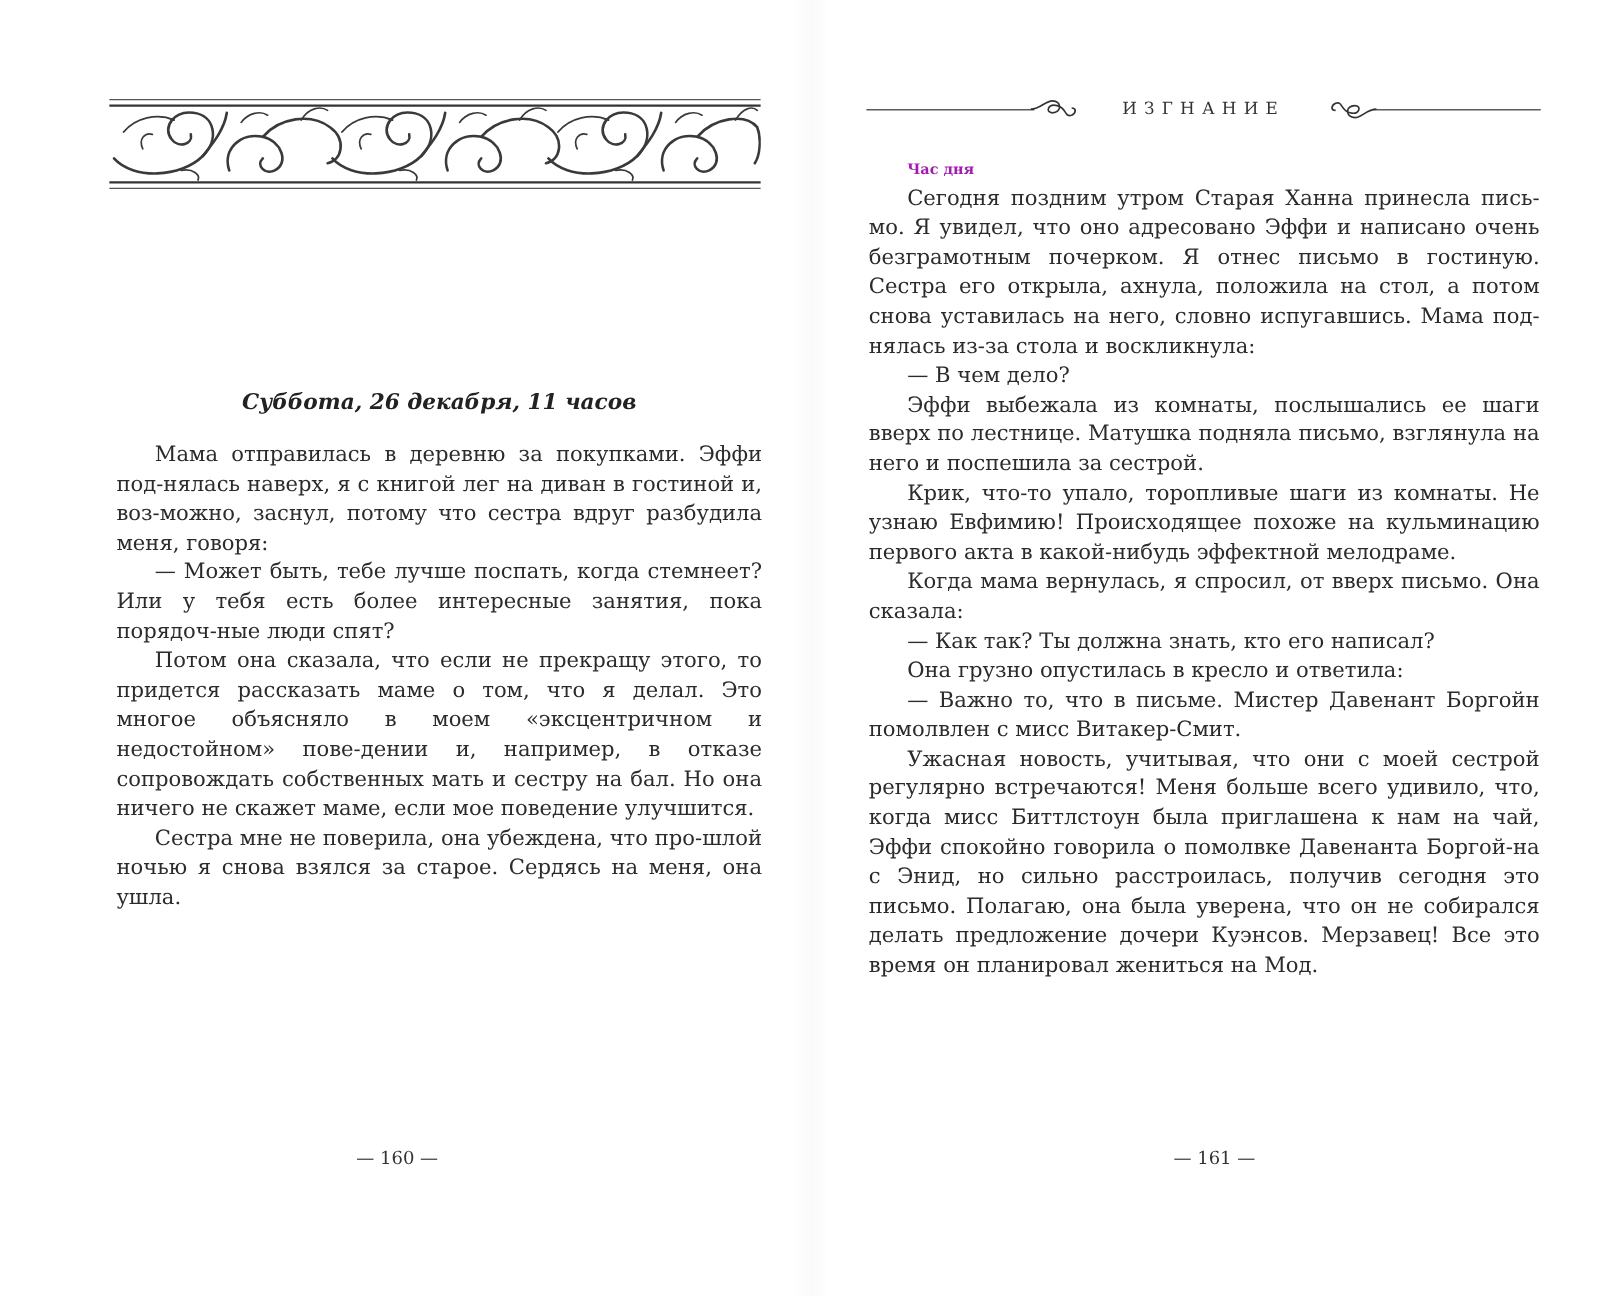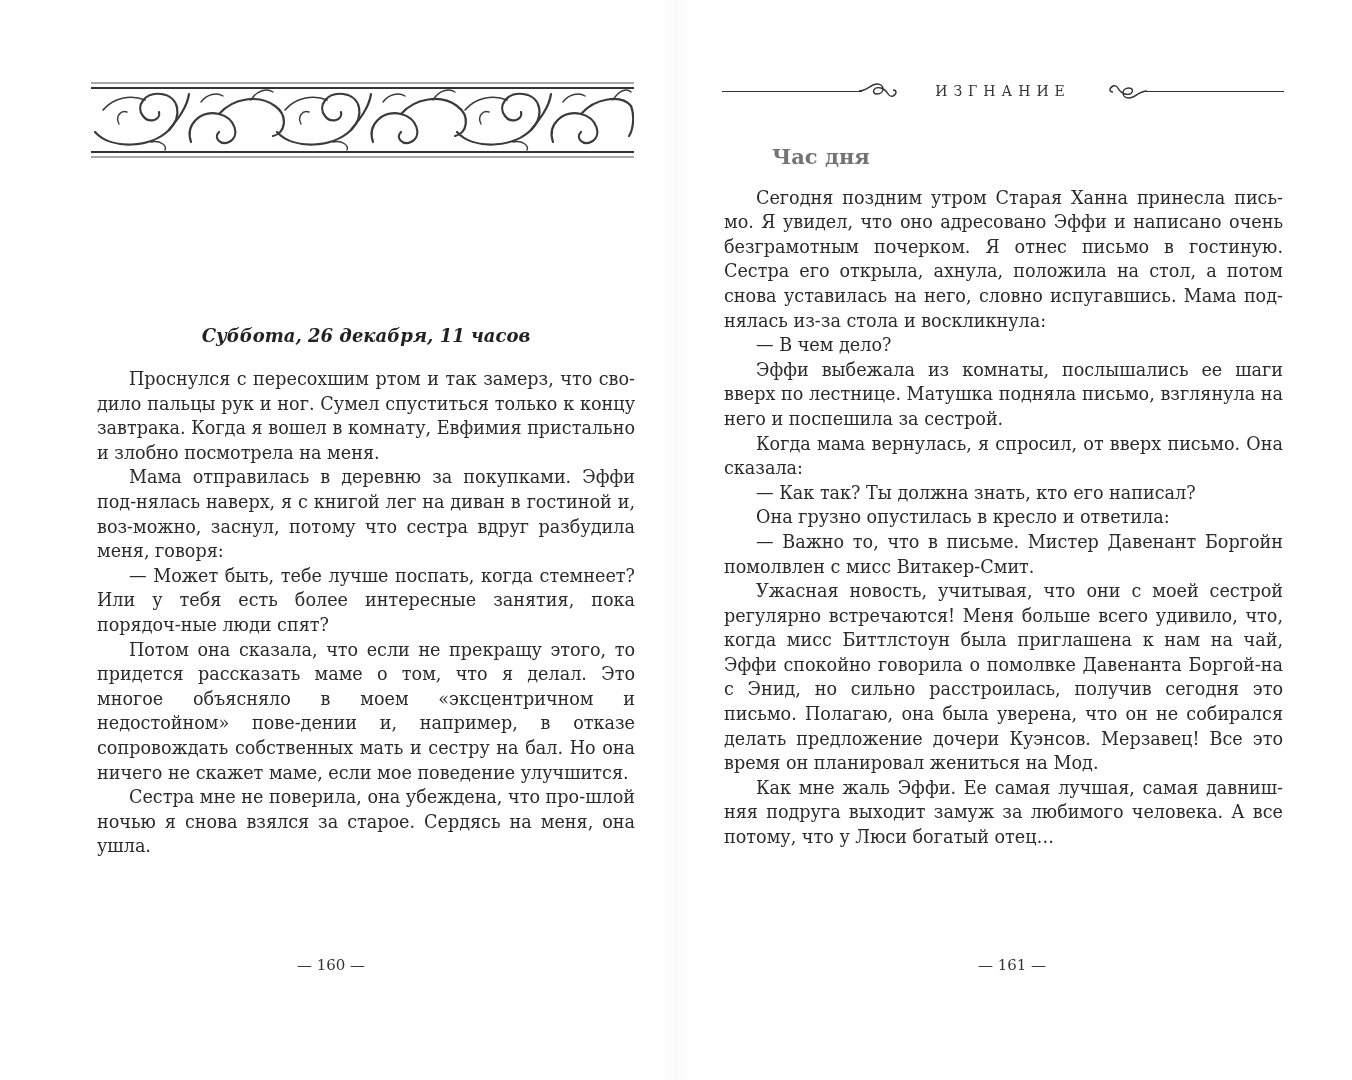--- a/index.html
+++ b/index.html
@@ -98,25 +98,25 @@
     font-size: 17.6px;
     line-height: 24.6px;
     text-align: justify;
     text-indent: 32px;
     color: #2b2b2b;
     hyphens: manual;
   }
   .text-left { top: 367px; }
   .section-heading {
     font-weight: bold;
-    font-size: 21px;
+    font-size: 12px;
     line-height: 24.6px;
-    margin: 16px;
+    margin: 0;
     padding-left: 32px;
-    color: #737373;
+    color: #a21caf;
   }
   .folio {
     position: absolute;
     top: 956px;
     width: 676px;
     text-align: center;
     font-size: 15px;
     color: #333;
   }
   .page-left .folio { left: -18px; }
@@ -183,21 +183,20 @@
             <path d="M70 20 C 76 10, 84 8, 88 12" stroke-width="1.4"></path>
             <path d="M20 22 C 26 14, 36 12, 42 16" stroke-width="1.4"></path>
           </g>
         </g>
       </svg>
     </div>
 
     <div class="heading-date">Суббота, 26 декабря, 11 часов</div>
 
     <div class="text-left">
-      <p class="para">Проснулся с пересохшим ртом и так замерз, что сво-дило пальцы рук и ног. Сумел спуститься только к концу завтрака. Когда я вошел в комнату, Евфимия пристально и злобно посмотрела на меня.</p>
       <p class="para">Мама отправилась в деревню за покупками. Эффи под-нялась наверх, я с книгой лег на диван в гостиной и, воз-можно, заснул, потому что сестра вдруг разбудила меня, говоря:</p>
       <p class="para">— Может быть, тебе лучше поспать, когда стемнеет? Или у тебя есть более интересные занятия, пока порядоч-ные люди спят?</p>
       <p class="para">Потом она сказала, что если не прекращу этого, то придется рассказать маме о том, что я делал. Это многое объясняло в моем «эксцентричном и недостойном» пове-дении и, например, в отказе сопровождать собственных мать и сестру на бал. Но она ничего не скажет маме, если мое поведение улучшится.</p>
       <p class="para">Сестра мне не поверила, она убеждена, что про-шлой ночью я снова взялся за старое. Сердясь на меня, она ушла.</p>
     </div>
 
     <div class="folio">— 160 —</div>
   </div>
 
   <div class="page page-right">
@@ -211,23 +210,23 @@
         <path d="M42 11 C 34 11, 30 18, 24 18 C 16 18, 16 8, 24 8 C 30 8, 28 16, 20 14 C 12 12, 14 4, 8 6 C 4 8, 4 12, 8 12" fill="none" stroke="#333" stroke-width="1.4"></path>
       </svg>
       <div class="rule-right"></div>
     </div>
 
     <div class="text-right">
       <p class="section-heading">Час дня</p>
       <p class="para">Сегодня поздним утром Старая Ханна принесла пись-мо. Я увидел, что оно адресовано Эффи и написано очень безграмотным почерком. Я отнес письмо в гостиную. Сестра его открыла, ахнула, положила на стол, а потом снова уставилась на него, словно испугавшись. Мама под-нялась из-за стола и воскликнула:</p>
       <p class="para">— В чем дело?</p>
       <p class="para">Эффи выбежала из комнаты, послышались ее шаги вверх по лестнице. Матушка подняла письмо, взглянула на него и поспешила за сестрой.</p>
+      <p class="para">Крик, что-то упало, торопливые шаги из комнаты. Не узнаю Евфимию! Происходящее похоже на кульминацию первого акта в какой-нибудь эффектной мелодраме.</p>
       <p class="para">Когда мама вернулась, я спросил, от вверх письмо. Она сказала:</p>
       <p class="para">— Как так? Ты должна знать, кто его написал?</p>
       <p class="para">Она грузно опустилась в кресло и ответила:</p>
       <p class="para">— Важно то, что в письме. Мистер Давенант Боргойн помолвлен с мисс Витакер-Смит.</p>
       <p class="para">Ужасная новость, учитывая, что они с моей сестрой регулярно встречаются! Меня больше всего удивило, что, когда мисс Биттлстоун была приглашена к нам на чай, Эффи спокойно говорила о помолвке Давенанта Боргой-на с Энид, но сильно расстроилась, получив сегодня это письмо. Полагаю, она была уверена, что он не собирался делать предложение дочери Куэнсов. Мерзавец! Все это время он планировал жениться на Мод.</p>
-      <p class="para">Как мне жаль Эффи. Ее самая лучшая, самая давниш-няя подруга выходит замуж за любимого человека. А все потому, что у Люси богатый отец…</p>
     </div>
 
     <div class="folio">— 161 —</div>
   </div>
 </div>
 
 </body></html>

